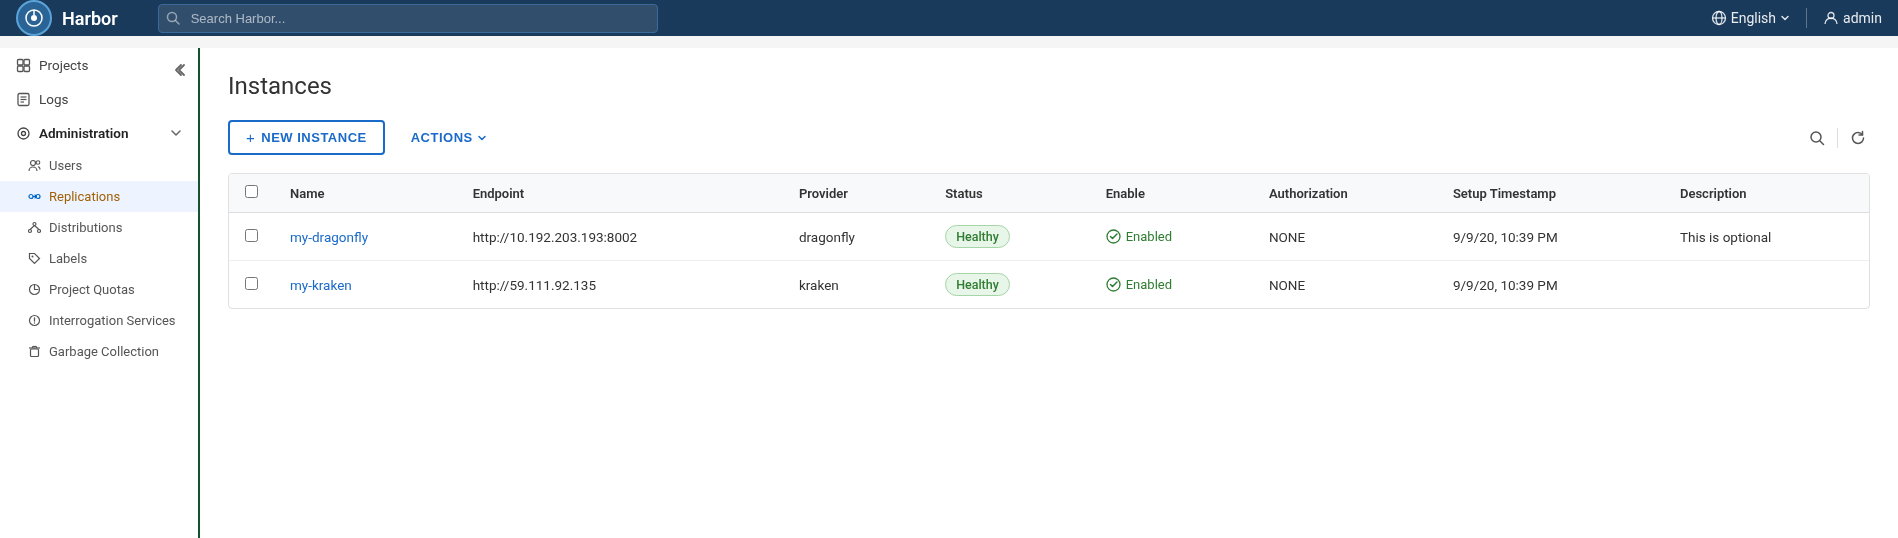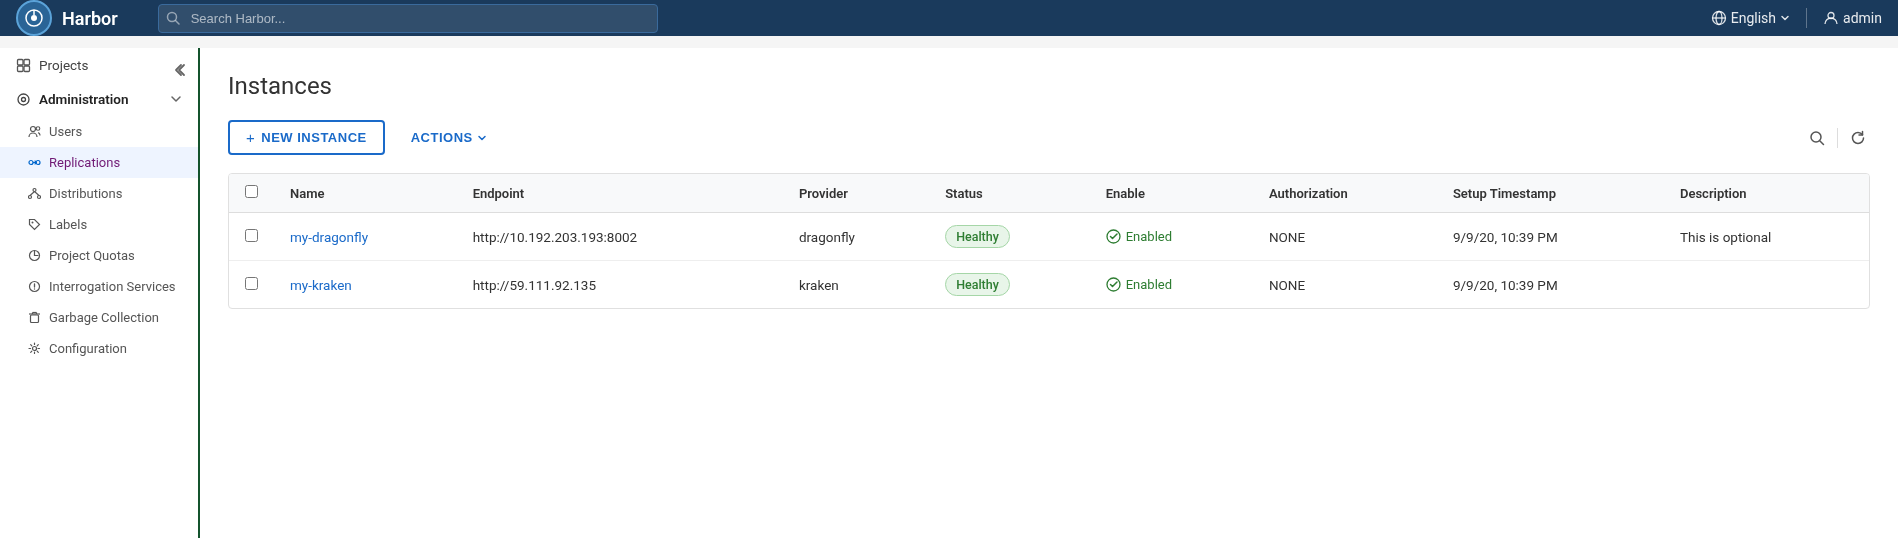--- a/index.html
+++ b/index.html
@@ -142,21 +142,21 @@
     .sub-item {
       display: flex;
       align-items: center;
       gap: 8px;
       padding: 8px 16px 8px 28px;
       cursor: pointer;
       color: #555;
       font-size: 13px;
       transition: background 0.15s;
     }
-    .sub-item.active { color: #701a75; background: #eef4ff; }
+    .sub-item.active { color: #a16207; background: #eef4ff; }
 
     
     .main {
       flex: 1;
       background: white;
       overflow-y: auto;
       padding: 24px 28px;
     }
     .page-title {
       font-size: 24px;
@@ -347,20 +347,29 @@
     <div class="sidebar-item">
       <svg width="15" height="15" viewBox="0 0 15 15" fill="none">
         <rect x="1.5" y="1.5" width="5.5" height="5.5" rx="1" stroke="#555" stroke-width="1.3"></rect>
         <rect x="8" y="1.5" width="5.5" height="5.5" rx="1" stroke="#555" stroke-width="1.3"></rect>
         <rect x="1.5" y="8" width="5.5" height="5.5" rx="1" stroke="#555" stroke-width="1.3"></rect>
         <rect x="8" y="8" width="5.5" height="5.5" rx="1" stroke="#555" stroke-width="1.3"></rect>
       </svg>
       <span>Projects</span>
     </div>
 
+    <div class="sidebar-item">
+      <svg width="15" height="15" viewBox="0 0 15 15" fill="none">
+        <rect x="2" y="1.5" width="11" height="12" rx="1.5" stroke="#555" stroke-width="1.3"></rect>
+        <line x1="4.5" y1="5" x2="10.5" y2="5" stroke="#555" stroke-width="1.2"></line>
+        <line x1="4.5" y1="7.5" x2="10.5" y2="7.5" stroke="#555" stroke-width="1.2"></line>
+        <line x1="4.5" y1="10" x2="8" y2="10" stroke="#555" stroke-width="1.2"></line>
+      </svg>
+      <span>Logs</span>
+    </div>
 
     <div class="sidebar-section">
       <div style="display:flex;align-items:center;gap:8px;">
         <svg width="15" height="15" viewBox="0 0 15 15" fill="none">
           <circle cx="7.5" cy="7.5" r="5.5" stroke="#444" stroke-width="1.3"></circle>
           <circle cx="7.5" cy="7.5" r="2" stroke="#444" stroke-width="1.3"></circle>
         </svg>
         <span>Administration</span>
       </div>
       <svg width="12" height="12" viewBox="0 0 12 12" fill="none">
@@ -422,27 +431,20 @@
       </div>
       <div class="sub-item">
         <svg width="13" height="13" viewBox="0 0 13 13" fill="none">
           <rect x="2.5" y="4" width="8" height="7.5" rx="1" stroke="#555" stroke-width="1.2"></rect>
           <line x1="1" y1="3" x2="12" y2="3" stroke="#555" stroke-width="1.2"></line>
           <line x1="4.5" y1="3" x2="4.5" y2="1.5" stroke="#555" stroke-width="1.2"></line>
           <line x1="8.5" y1="3" x2="8.5" y2="1.5" stroke="#555" stroke-width="1.2"></line>
           <line x1="4.5" y1="1.5" x2="8.5" y2="1.5" stroke="#555" stroke-width="1.2"></line>
         </svg>
         <span>Garbage Collection</span>
-      </div>
-      <div class="sub-item">
-        <svg width="13" height="13" viewBox="0 0 13 13" fill="none">
-          <circle cx="6.5" cy="6.5" r="2" stroke="#555" stroke-width="1.2"></circle>
-          <path d="M6.5 1v1.5M6.5 10v1.5M1 6.5h1.5M10 6.5h1.5M2.7 2.7l1.1 1.1M9.2 9.2l1.1 1.1M2.7 10.3l1.1-1.1M9.2 3.8l1.1-1.1" stroke="#555" stroke-width="1.2" stroke-linecap="round"></path>
-        </svg>
-        <span>Configuration</span>
       </div>
     </div>
   </aside>
 
   <main class="main">
     <h1 class="page-title">Instances</h1>
 
     <div class="toolbar">
       <button class="btn-new-instance">
         <span style="font-size:15px;font-weight:300;">+</span>

